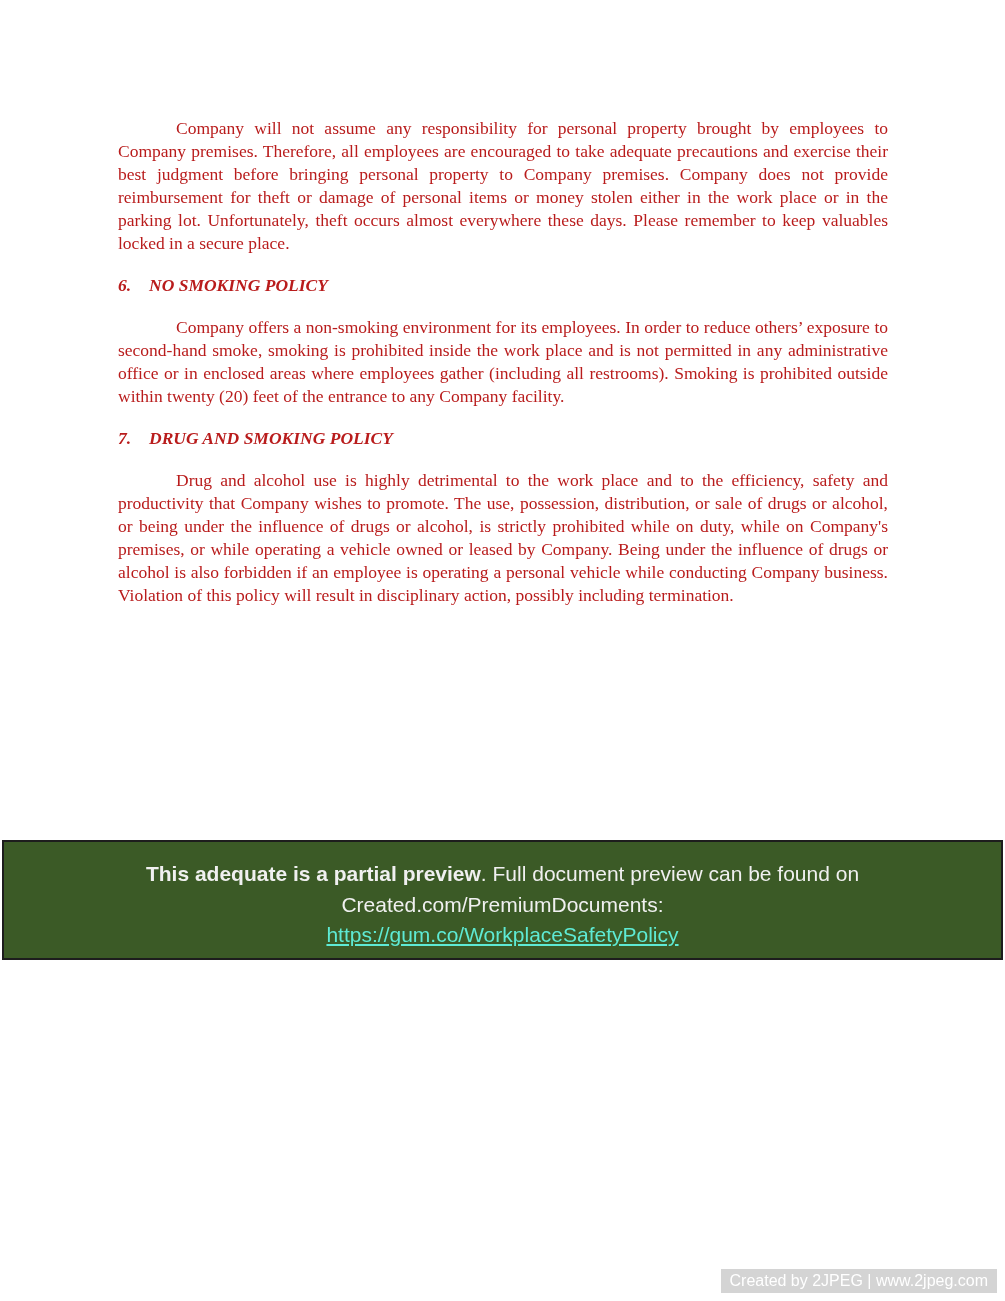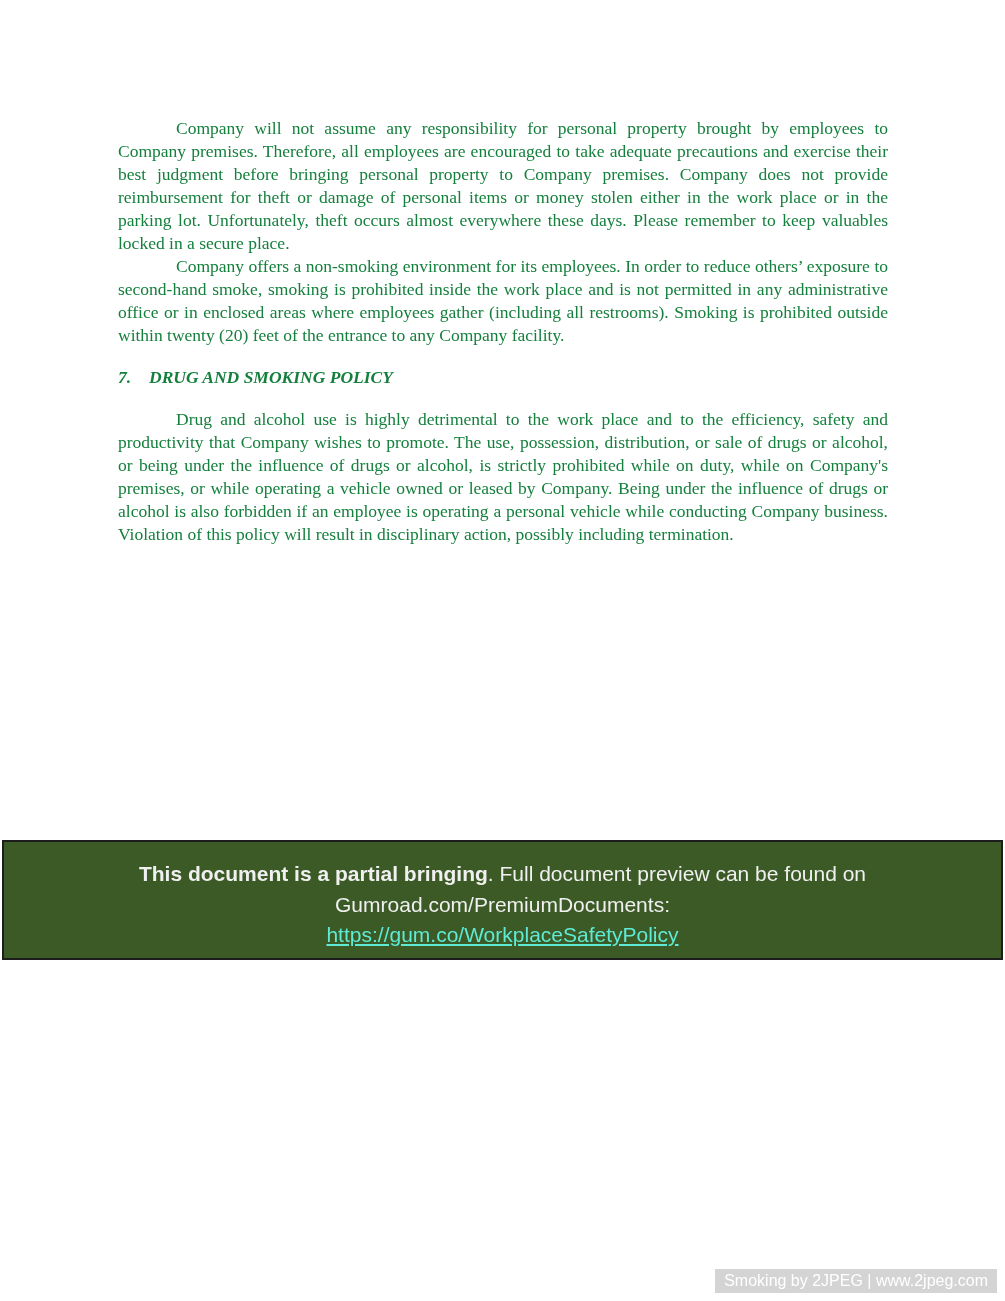--- a/index.html
+++ b/index.html
@@ -13,21 +13,21 @@
     height: 1301px;
     background: #ffffff;
     overflow: hidden;
     font-family: "Liberation Serif", serif;
   }
   .doc-body {
     position: absolute;
     left: 118px;
     top: 117px;
     width: 770px;
-    color: #15803d;
+    color: #b91c1c;
     font-size: 17.5px;
     line-height: 23px;
   }
   .para {
     text-align: justify;
     text-indent: 58px;
     margin: 0;
   }
   .section-heading {
     font-style: italic;
@@ -79,36 +79,39 @@
 </style>
 </head>
 <body>
 
 <div class="page">
 
   <div class="doc-body">
 
     <p class="para">Company will not assume any responsibility for personal property brought by employees to Company premises.  Therefore, all employees are encouraged to take adequate precautions and exercise their best judgment before bringing personal property to Company premises.  Company does not provide reimbursement for theft or damage of personal items or money stolen either in the work place or in the parking lot.  Unfortunately, theft occurs almost everywhere these days.  Please remember to keep valuables locked in a secure place.</p>
 
+    <h3 class="section-heading">
+      <span class="sec-num">6.</span><span>NO SMOKING POLICY</span>
+    </h3>
 
     <p class="para">Company offers a non-smoking environment for its employees.  In order to reduce others’ exposure to second-hand smoke, smoking is prohibited inside the work place and is not permitted in any administrative office or in enclosed areas where employees gather (including all restrooms).  Smoking is prohibited outside within twenty (20) feet of the entrance to any Company facility.</p>
 
     <h3 class="section-heading">
       <span class="sec-num">7.</span><span>DRUG AND SMOKING POLICY</span>
     </h3>
 
     <p class="para">Drug and alcohol use is highly detrimental to the work place and to the efficiency, safety and productivity that Company wishes to promote.  The use, possession, distribution, or sale of drugs or alcohol, or being under the influence of drugs or alcohol, is strictly prohibited while on duty, while on Company's premises, or while operating a vehicle owned or leased by Company.  Being under the influence of drugs or alcohol is also forbidden if an employee is operating a personal vehicle while conducting Company business.  Violation of this policy will result in disciplinary action, possibly including termination.</p>
 
   </div>
 
   <div class="preview-banner">
     <div>
-      <span class="lead-bold">This document is a partial bringing</span><span>. Full document preview can be found on</span>
+      <span class="lead-bold">This adequate is a partial preview</span><span>. Full document preview can be found on</span>
     </div>
-    <div>Gumroad.com/PremiumDocuments:</div>
+    <div>Created.com/PremiumDocuments:</div>
     <div>
       <span class="banner-link">https://gum.co/WorkplaceSafetyPolicy</span>
     </div>
   </div>
 
-  <div class="watermark">Smoking by 2JPEG | www.2jpeg.com</div>
+  <div class="watermark">Created by 2JPEG | www.2jpeg.com</div>
 
 </div>
 
 </body></html>

